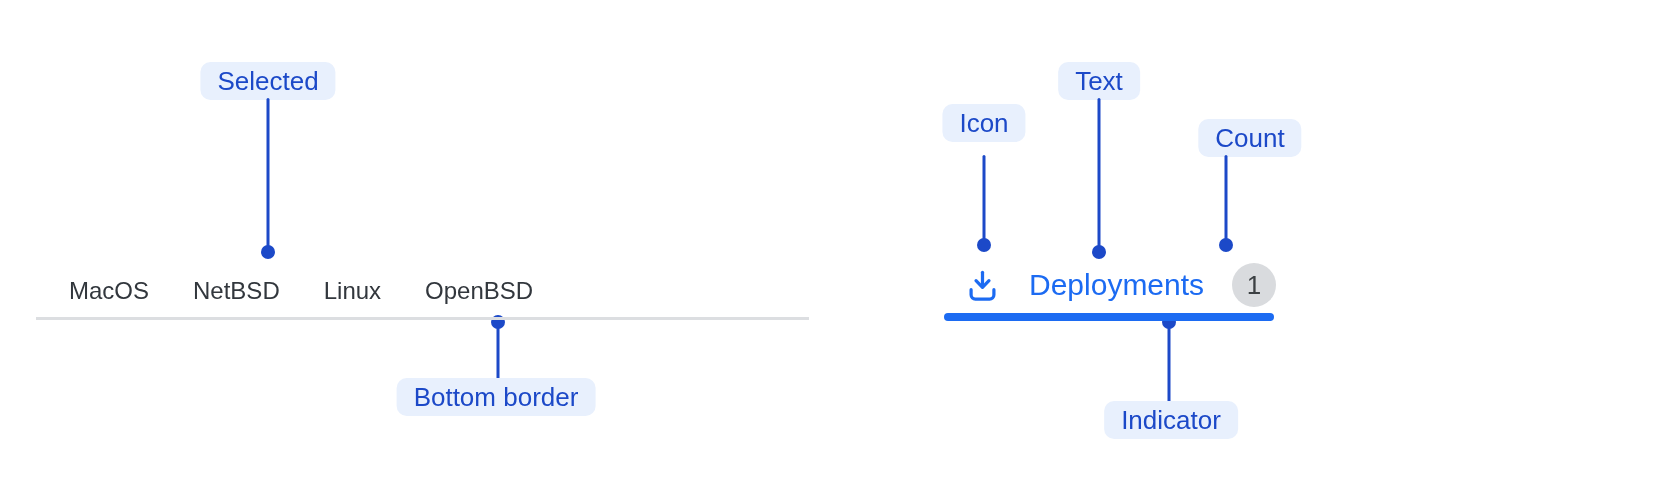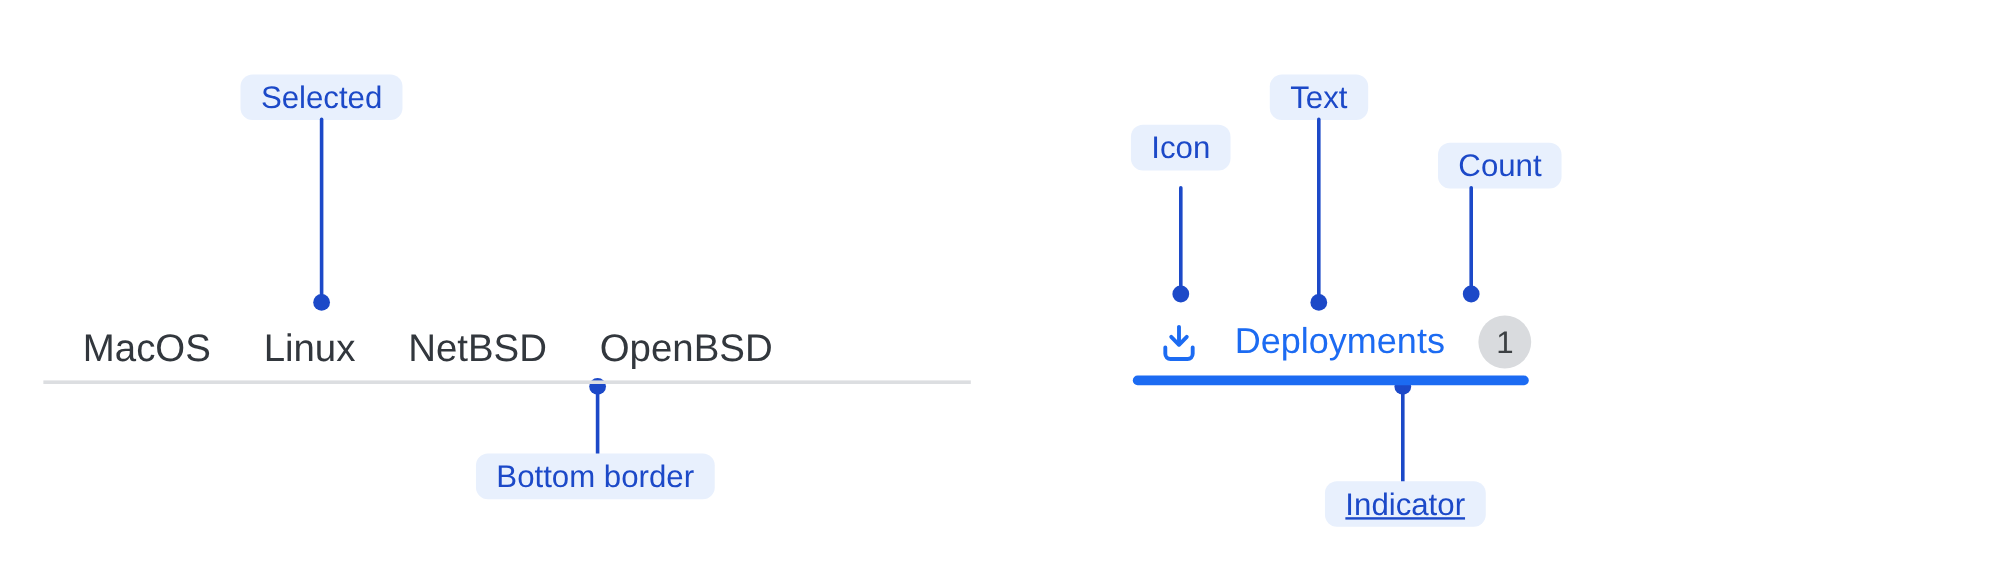--- a/index.html
+++ b/index.html
@@ -64,21 +64,21 @@
     padding-left: 14px;
     display: flex;
     gap: 6px;
     border-bottom: 3px solid var(--border-gray);
   }
   .tab {
     position: relative;
     display: flex;
     align-items: center;
     padding: 0 19px;
-    font-size: 32px;
+    font-size: 24px;
     color: var(--tab-text);
     cursor: pointer;
     white-space: nowrap;
   }
   .tab.selected { color: var(--tab-blue); }
   .tab-underline {
     position: absolute;
     left: 0;
     right: 0;
     bottom: -5px;
@@ -152,31 +152,31 @@
   <div class="callout-pill" style="left:1063px; top:62px;">Text</div>
   <div class="vline" style="left:1063px; top:98px; height:154px;"></div>
   <div class="dot" style="left:1063px; top:252px;"></div>
 
   <div class="callout-pill" style="left:1214px; top:119px;">Count</div>
   <div class="vline" style="left:1190px; top:155px; height:90px;"></div>
   <div class="dot" style="left:1190px; top:245px;"></div>
 
   <div class="dot" style="left:1133px; top:322px;"></div>
   <div class="vline" style="left:1133px; top:322px; height:82px;"></div>
-  <div class="callout-pill" style="left:1135px; top:401px;text-decoration:underline;">Indicator</div>
+  <div class="callout-pill" style="left:1135px; top:401px;">Indicator</div>
 
   <div class="tabbar-left">
     <div class="tab">
       <span>MacOS</span>
     </div>
     <div class="tab">
-      <span>Linux</span>
+      <span>NetBSD</span>
     </div>
     <div class="tab">
-      <span>NetBSD</span>
+      <span>Linux</span>
     </div>
     <div class="tab">
       <span>OpenBSD</span>
     </div>
   </div>
 
   <div class="tab-anatomy">
     <span class="dl-icon">
       <svg width="37" height="38" viewBox="0 0 24 24" fill="none" stroke="currentColor" stroke-width="2.1" stroke-linecap="round" stroke-linejoin="round">
         <path d="M12 3.8 v9.2"></path>

